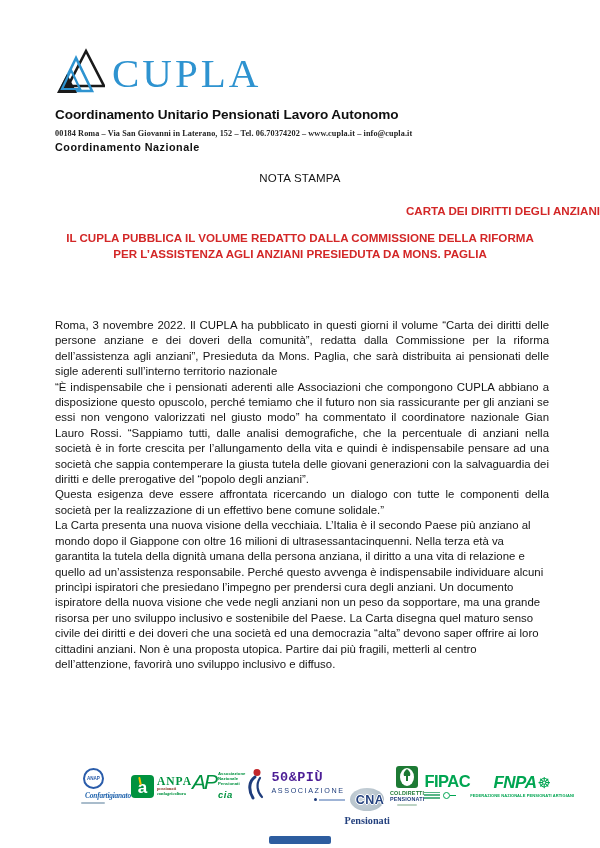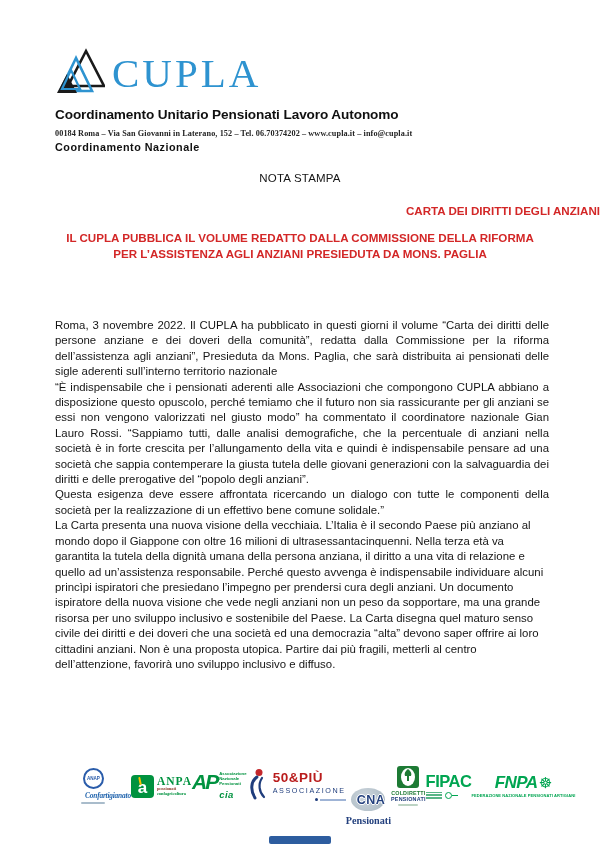--- a/index.html
+++ b/index.html
@@ -71,29 +71,29 @@
   }
   .anpa-a { color:#ffffff; font-weight:700; font-size:17px; line-height:20px; }
   .wheat-icon { position:absolute; top:2px; left:50%; width:2px; height:8px; background:#f5c400; transform:translateX(-3px) rotate(-12deg); border-radius:1px; }
   .anpa-right { display:flex; flex-direction:column; line-height:1.1;font-family:Liberation Serif, serif; }
   .anpa-name { font-size:11.5px; font-weight:700; color:#00923f; letter-spacing:1px; }
   .anpa-sub1 { font-size:4.4px; font-weight:700; color:#8b3b2a; }
   .anpa-sub2 { font-size:4.4px; font-weight:700; color:#00923f; }
 
   
   .lg-cia { flex-direction:row; align-items:flex-start; gap:2px; }
-  .cia-mono { font-size:21px; font-weight:700; font-style:italic; color:#00923f; line-height:1; letter-spacing:-2px; }
+  .cia-mono { font-size:21px; font-weight:400; font-style:italic; color:#00923f; line-height:1; letter-spacing:-2px; }
   .cia-right { display:flex; flex-direction:column; line-height:1.15; padding-top:1px; }
   .cia-sub { font-size:4.3px; font-weight:700; color:#00923f; }
   .cia-brand { margin-top:3px; font-size:9.5px; font-weight:800; font-style:italic; color:#00923f; letter-spacing:0.5px; }
 
   
   .lg-cp { flex-direction:row; align-items:center; gap:4px; }
   .cp-right { display:flex; flex-direction:column; }
-  .cp-name { font-family:Liberation Sans, sans-serif; font-size:13.5px; font-weight:700; color:#b91c1c; letter-spacing:0.5px; line-height:1.1; }
+  .cp-name { font-family:Liberation Mono, monospace; font-size:13.5px; font-weight:700; color:#4c1d95; letter-spacing:0.5px; line-height:1.1; }
   .cp-sub { font-size:7.2px; color:#1f3d7c; letter-spacing:1.6px; margin-top:1px; }
   .cp-bar { display:flex; align-items:center; gap:2px; margin-top:3px; align-self:flex-end; }
   .cp-dot { width:3px; height:3px; border-radius:50%; background:#1f3d7c; }
   .cp-line { width:26px; height:2px; background:#9fb4d6; }
 
   
   .cna-globe {
     width:34px; height:23px; border-radius:50%;
     background:radial-gradient(circle at 40% 40%, #cdd6dd 0%, #b3c0c9 70%, #a6b4bf 100%);
     display:flex; align-items:center; justify-content:flex-end;margin-top:42px;

